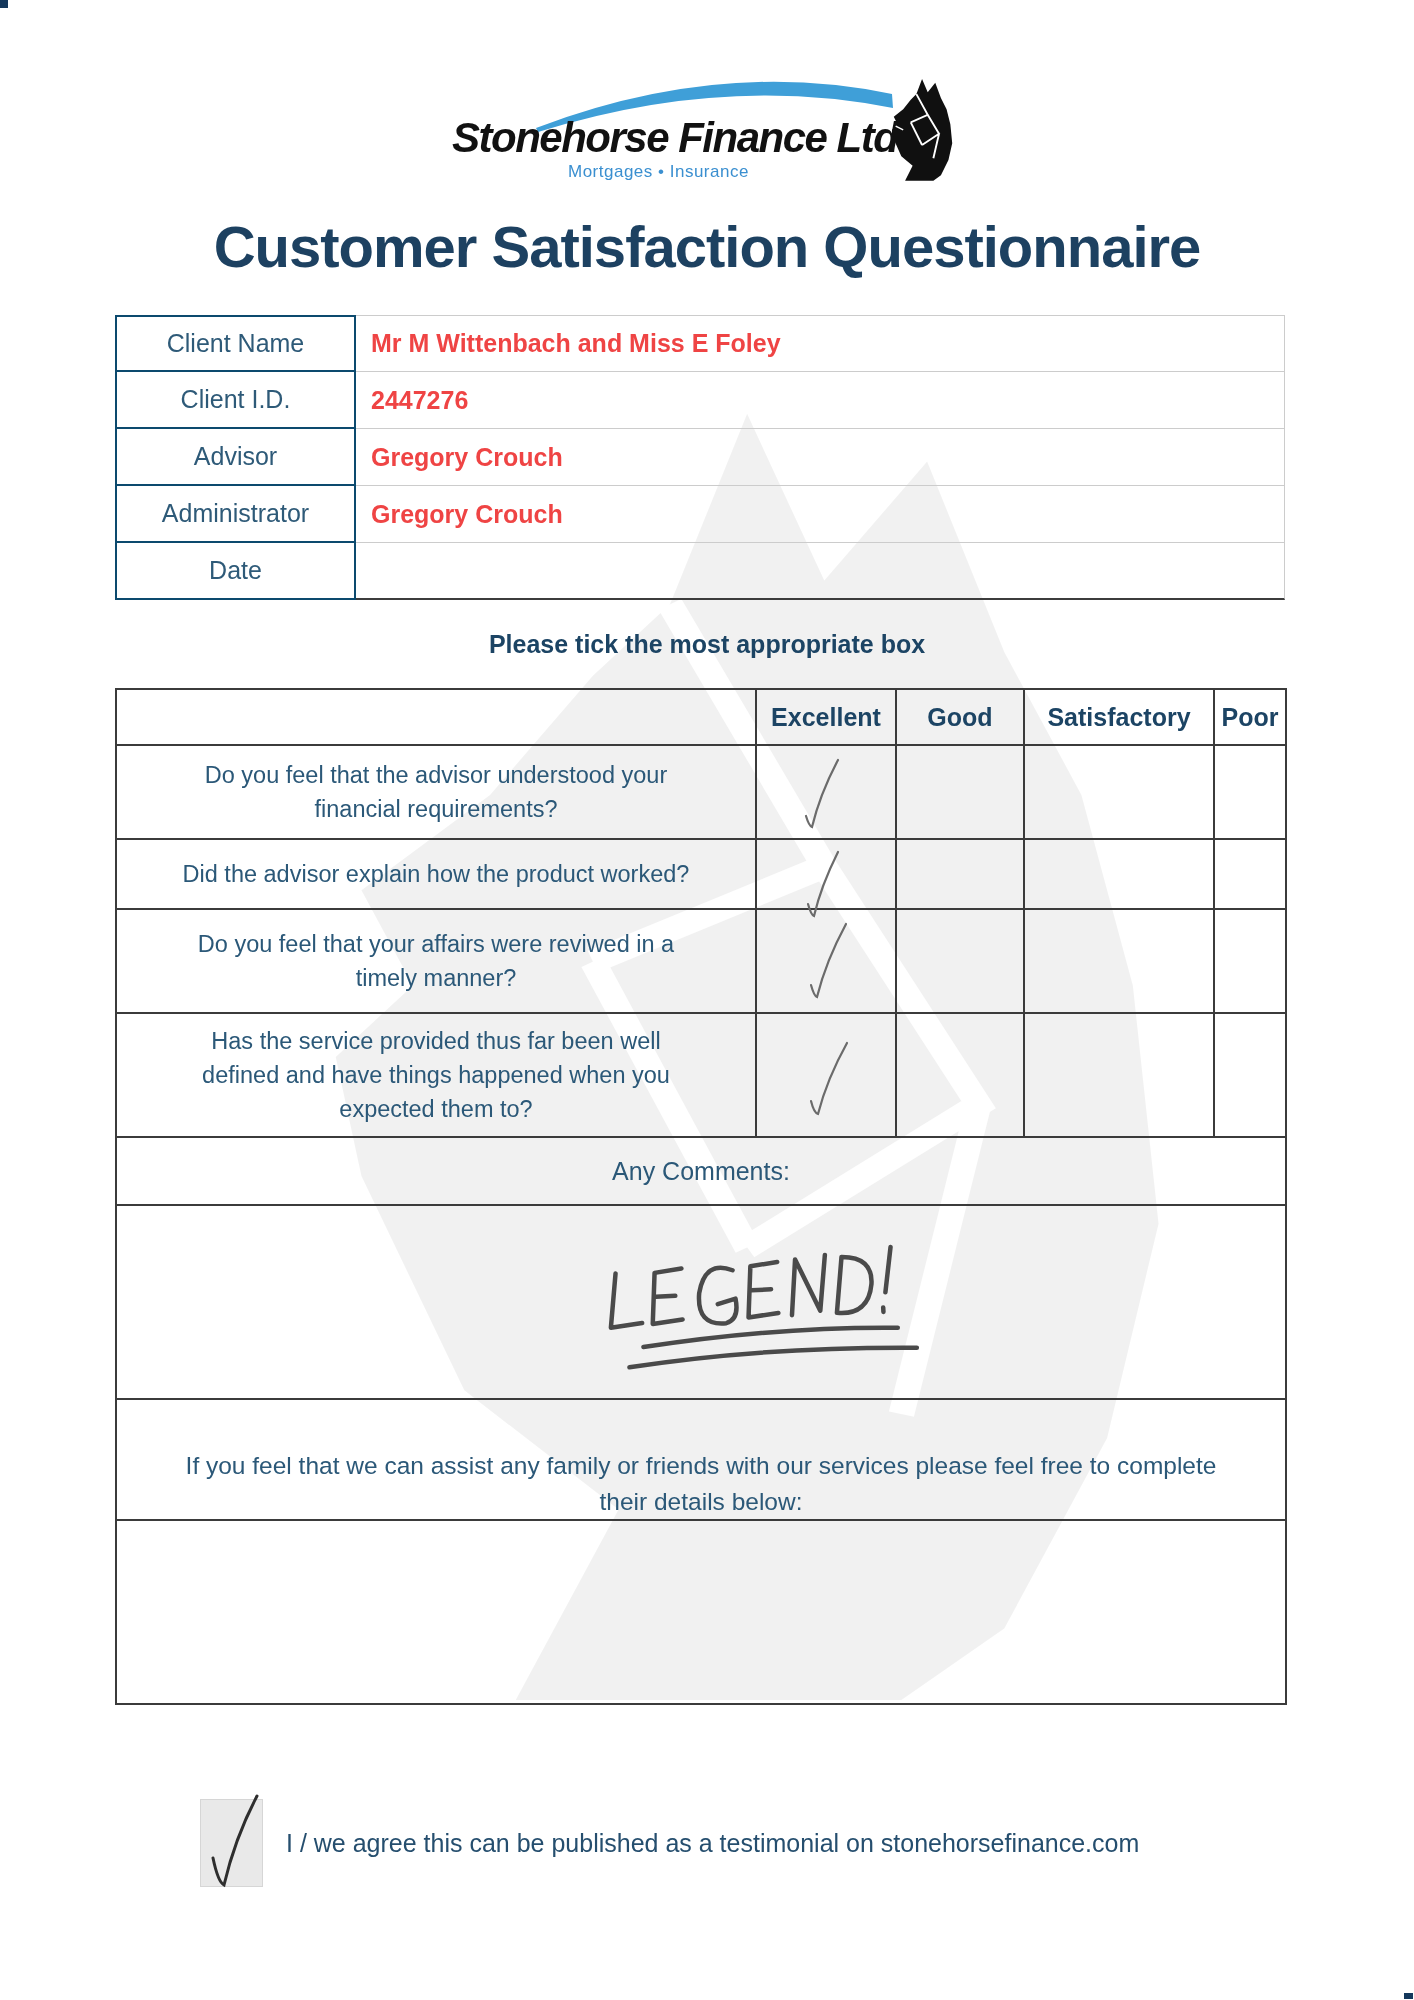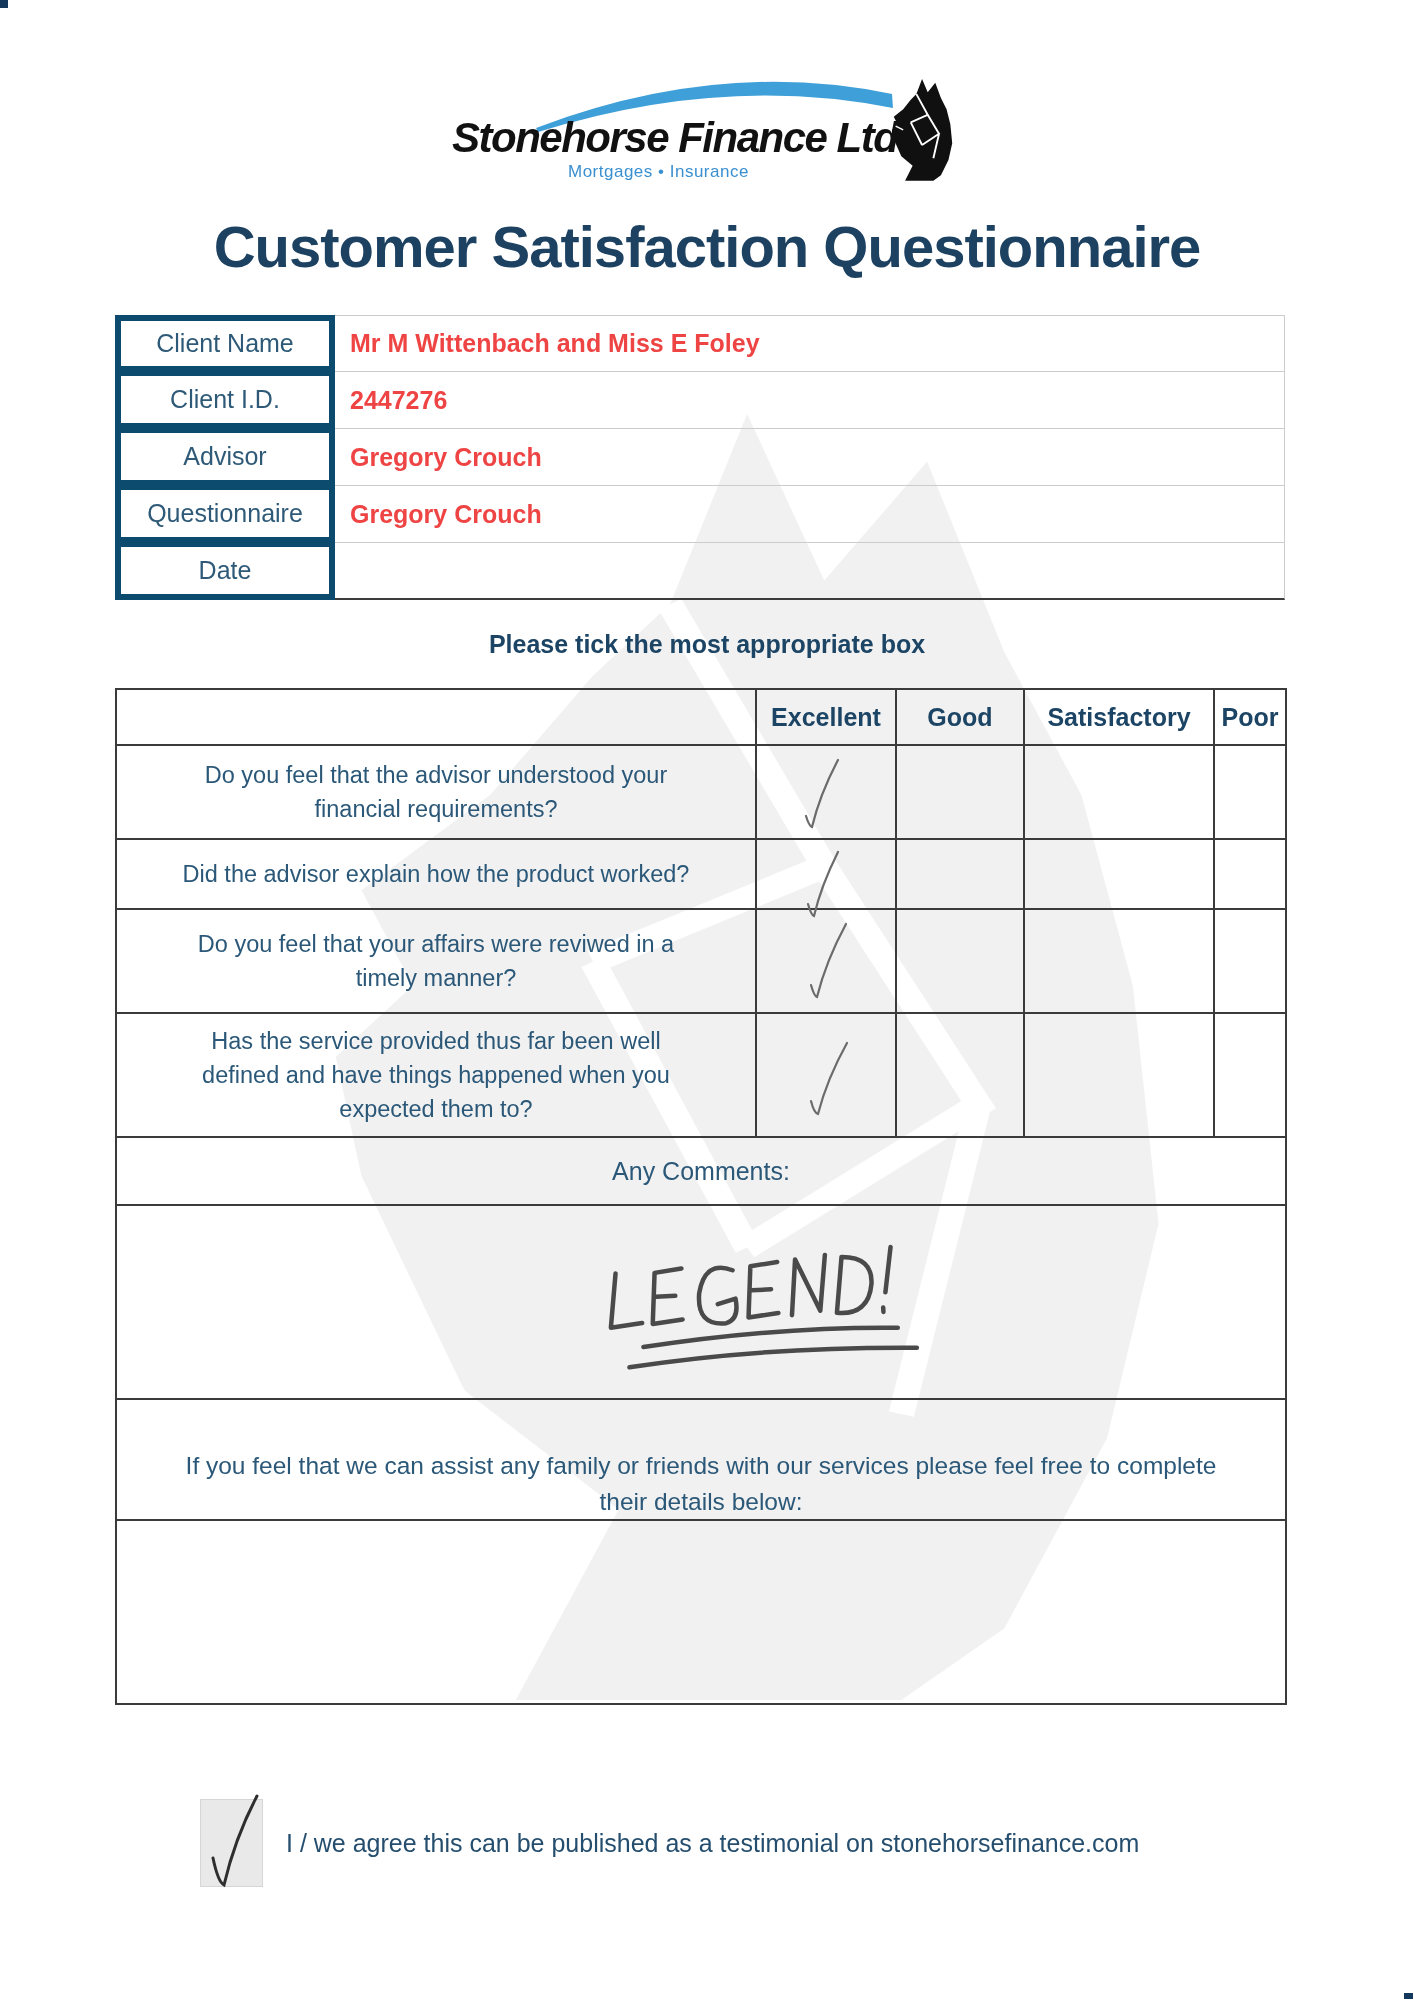--- a/index.html
+++ b/index.html
@@ -32,21 +32,21 @@
   
   .page-title{
     position:absolute;left:0;top:213px;width:1414px;text-align:center;
     font-size:58px;font-weight:bold;letter-spacing:-1px;color:#1d4161;z-index:2;
   }
 
   
   .client-table{position:absolute;left:115px;top:315px;width:1170px;z-index:2;}
   .ci-row{display:flex;align-items:stretch;height:57px;}
   .ci-label{
-    width:220px;box-sizing:border-box;border:6px solid #0c4a6e;margin-top:-2px;
+    width:241px;box-sizing:border-box;border:2px solid #0c4a6e;margin-top:-2px;
     display:flex;align-items:center;justify-content:center;
     font-size:25px;color:#2e5a78;background:rgba(255,255,255,0.6);
   }
   .ci-row:first-child .ci-label{margin-top:0;}
   .ci-value{
     flex:1;box-sizing:border-box;border-right:1px solid #cccccc;border-bottom:1px solid #cccccc;
     display:flex;align-items:center;padding-left:15px;
     font-size:25px;font-weight:bold;color:#ef4444;
   }
   .ci-row:first-child .ci-value{border-top:1px solid #cccccc;}
@@ -122,21 +122,21 @@
   </div>
   <div class="ci-row">
     <div class="ci-label">Client I.D.</div>
     <div class="ci-value">2447276</div>
   </div>
   <div class="ci-row">
     <div class="ci-label">Advisor</div>
     <div class="ci-value">Gregory Crouch</div>
   </div>
   <div class="ci-row">
-    <div class="ci-label">Questionnaire</div>
+    <div class="ci-label">Administrator</div>
     <div class="ci-value">Gregory Crouch</div>
   </div>
   <div class="ci-row">
     <div class="ci-label">Date</div>
     <div class="ci-value"></div>
   </div>
 </div>
 
 <div class="tick-instruction">Please tick the most appropriate box</div>
 

